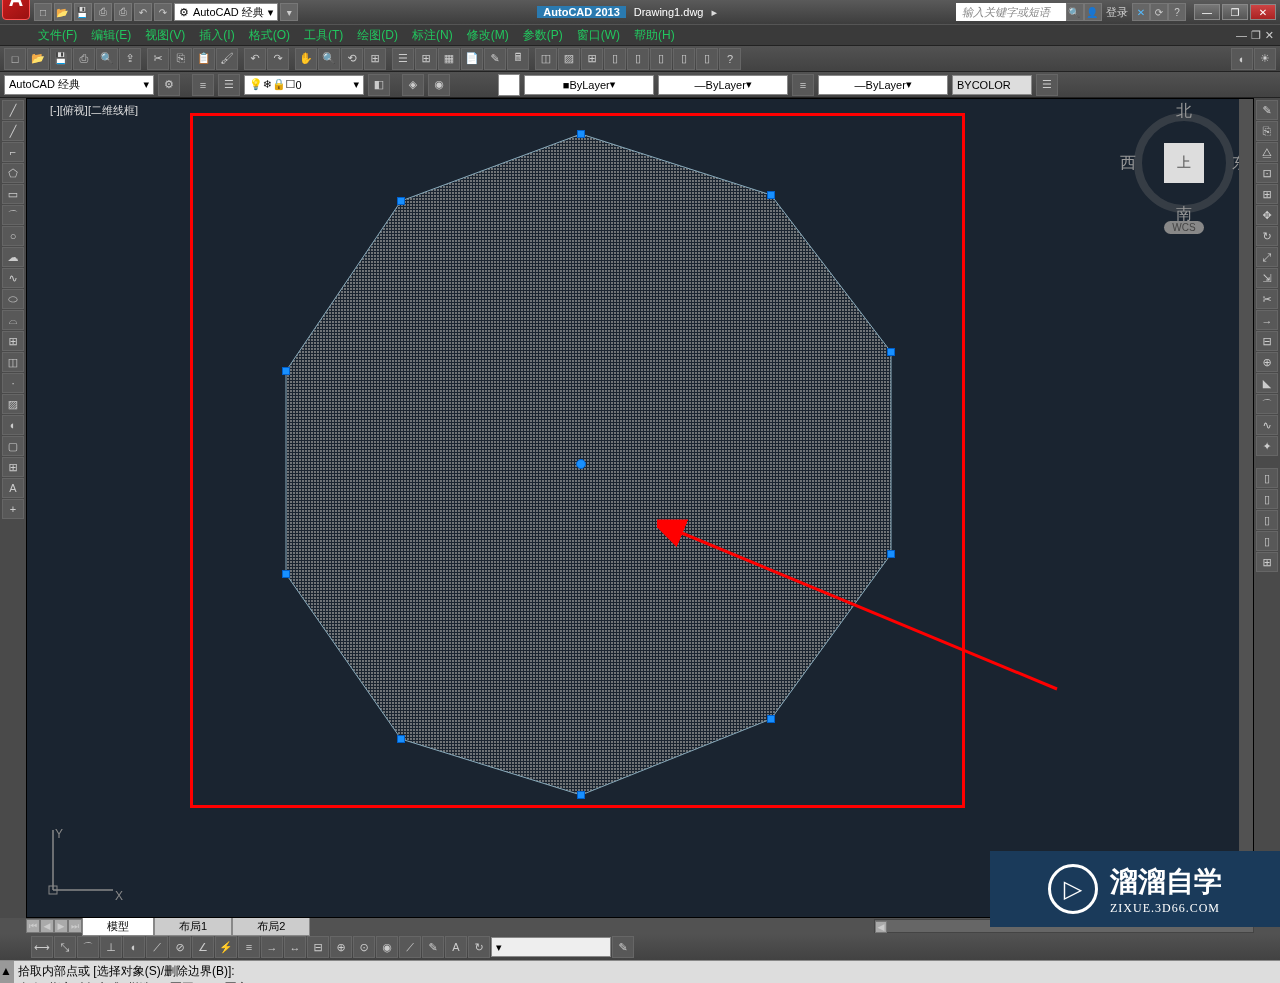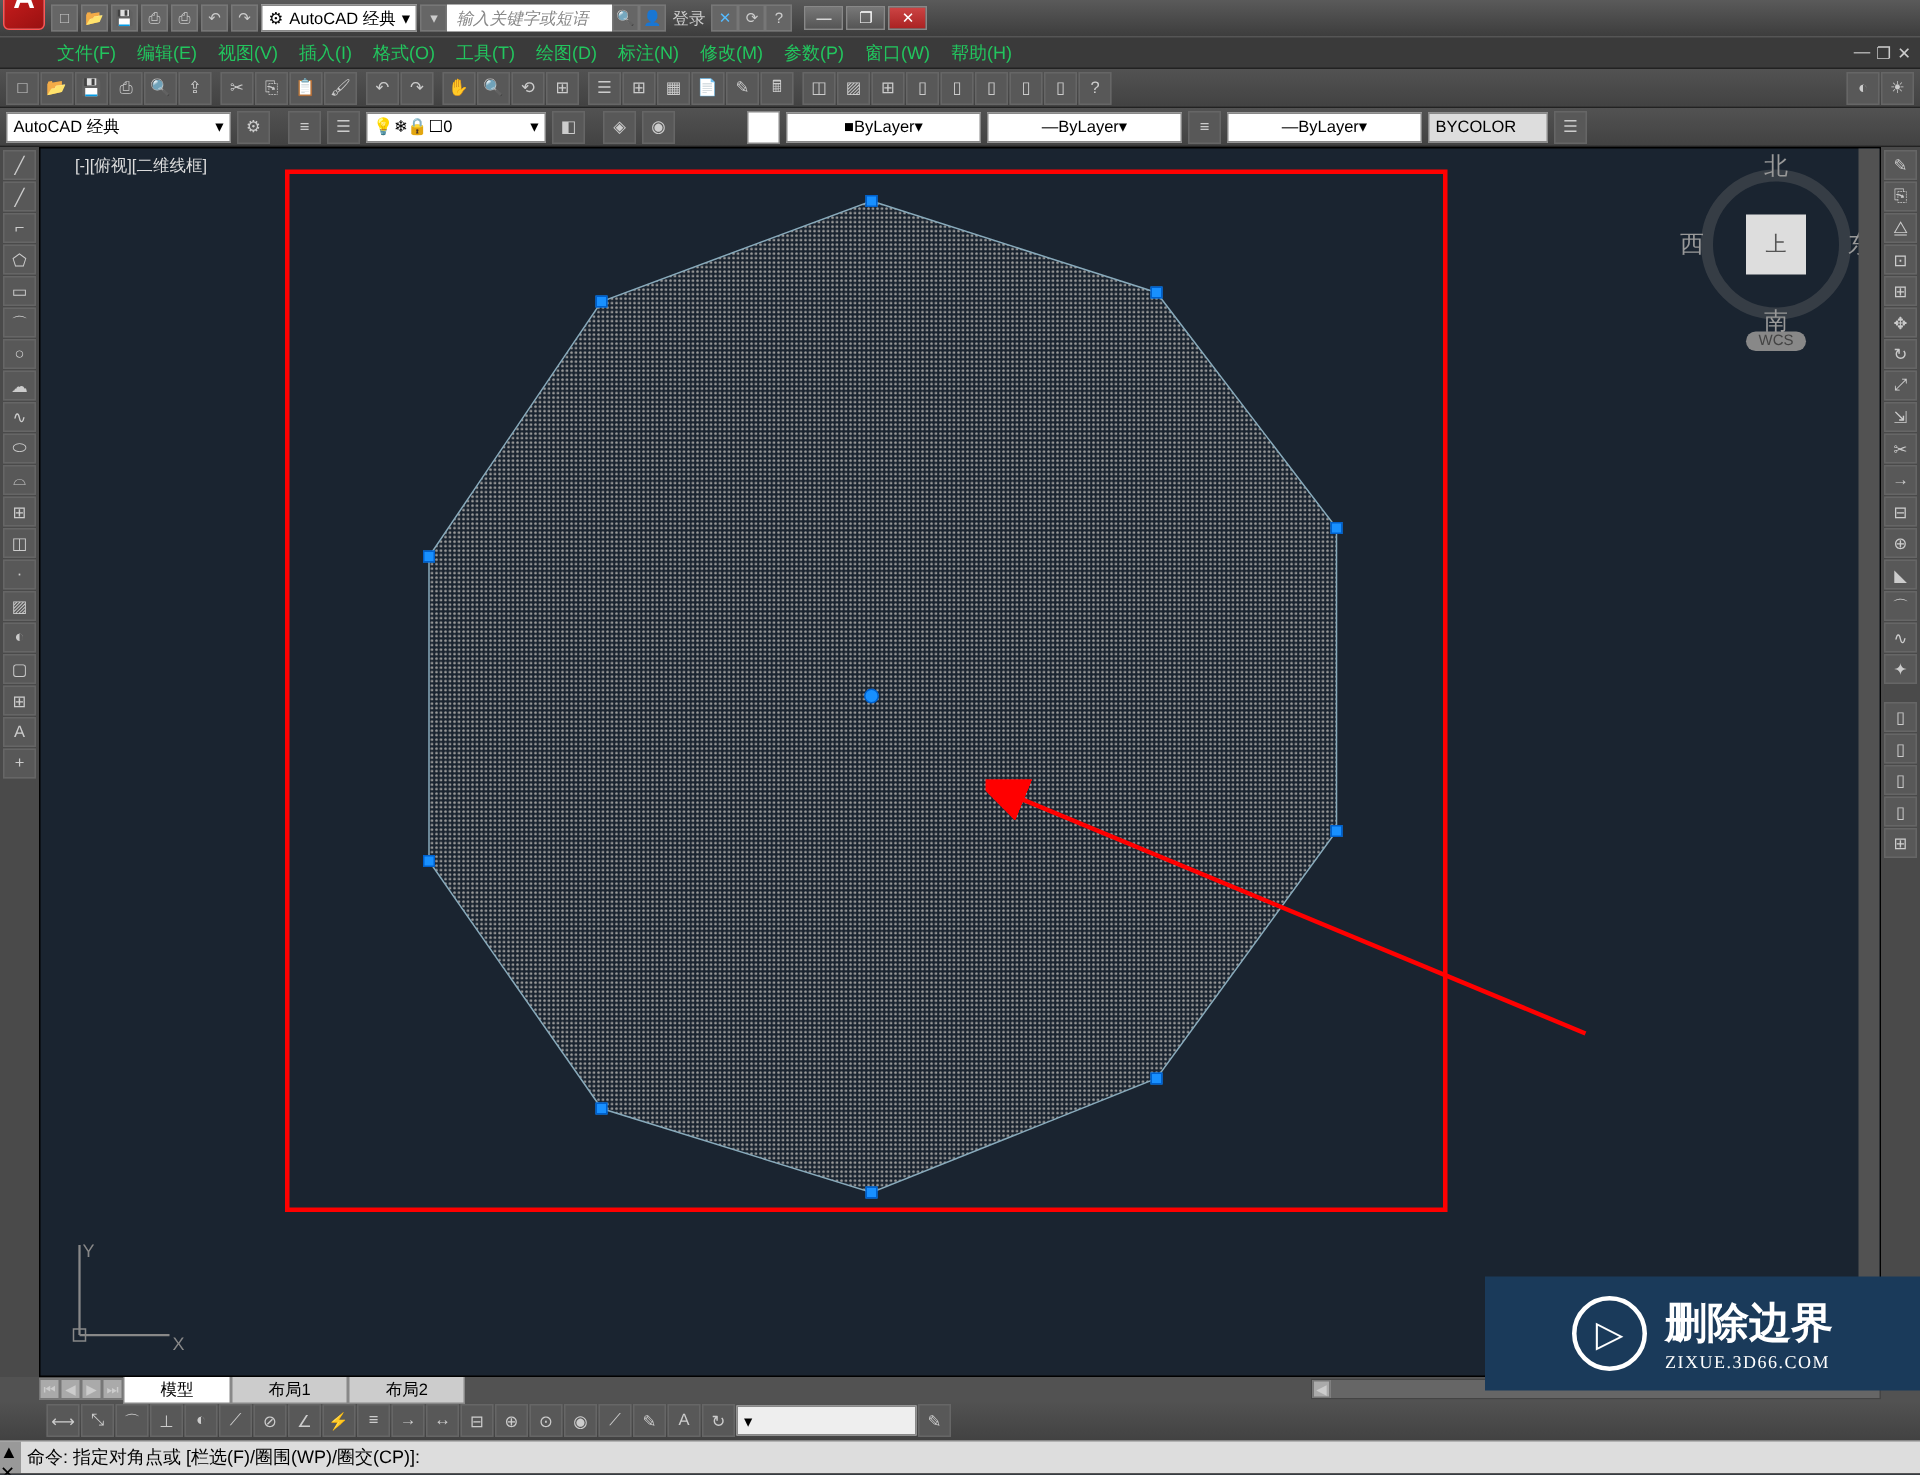--- a/index.html
+++ b/index.html
@@ -66,20 +66,25 @@
     <div class="qat-btn">□</div>
     <div class="qat-btn">📂</div>
     <div class="qat-btn">💾</div>
     <div class="qat-btn">⎙</div>
     <div class="qat-btn">⎙</div>
     <div class="qat-btn">↶</div>
     <div class="qat-btn">↷</div>
     <div class="qat-combo">⚙ <span>AutoCAD 经典</span> ▾</div>
     <div class="qat-btn">▾</div>
   </div>
+  <div class="title-center">
+    <span class="title-app">AutoCAD 2013</span>
+    <span class="title-file">Drawing1.dwg</span>
+    <span>▸</span>
+  </div>
   <div class="search-box">
       <span>输入关键字或短语</span>
     </div>
   <div class="qat-btn">🔍</div>
   <div class="qat-btn">👤</div>
   <span style="padding:0 4px;">登录</span>
   <div class="qat-btn" style="color:#5bf">✕</div>
   <div class="qat-btn">⟳</div>
   <div class="qat-btn">?</div>
   <div class="win-btns">
@@ -328,22 +333,23 @@
   <div class="tb-btn">↻</div>
   <div class="layer-combo" style="width:120px;background:#eee"> ▾</div>
   <div class="tb-btn">✎</div>
 </div>
 
 <div class="cmd-history" style="padding-left:18px">
   <div class="cmd-hist-btns">
     <span>▲</span>
     <span>✕</span>
   </div>
+  <div>拾取内部点或 [选择对象(S)/删除边界(B)]:</div>
   <div>命令: 指定对角点或 [栏选(F)/圈围(WP)/圈交(CP)]:</div>
 </div>
 
 <div class="watermark">
   <div class="watermark-logo">▷</div>
   <div>
-    <div class="watermark-text">删除边界</div>
+    <div class="watermark-text">溜溜自学</div>
     <div class="watermark-sub">ZIXUE.3D66.COM</div>
   </div>
 </div>
 
 </body></html>

